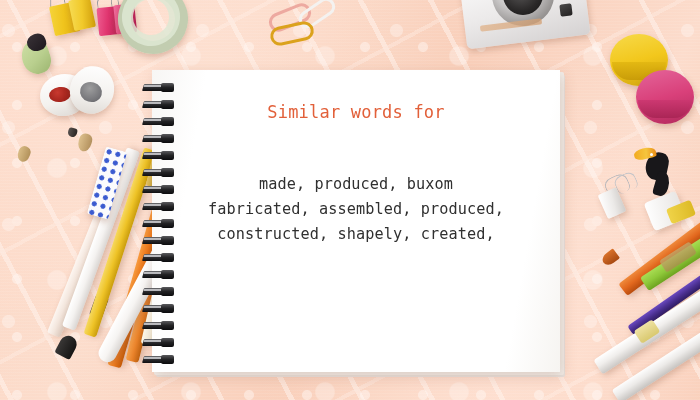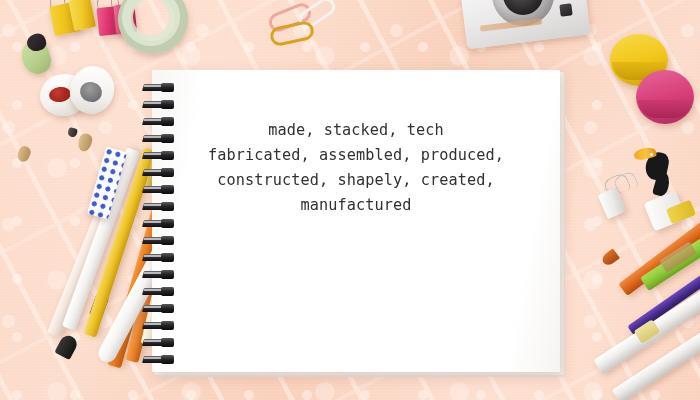--- a/index.html
+++ b/index.html
@@ -446,27 +446,27 @@
               background-size:9px 9px; transform:rotate(16deg);"></div>
 
   <div class="notebook">
     <div class="page-stack-a"></div>
     <div class="page-stack-b"></div>
 
     <div class="page">
       <div class="page-inner"></div>
 
       <div class="content">
+        <div class="title-line">Similar words for</div>
 
 
         <div class="words">
-          <div class="wline">made, stacked, tech</div>
+          <div class="wline">made, produced, buxom</div>
           <div class="wline">fabricated, assembled, produced,</div>
           <div class="wline">constructed, shapely, created,</div>
-          <div class="wline">manufactured</div>
         </div>
       </div>
     </div>
 
     <div class="spiral">
         <div class="ring" style="top: 0px;">
           <div class="hl"></div>
         </div>
         <div class="ring" style="top: 17px;">
           <div class="hl"></div>

